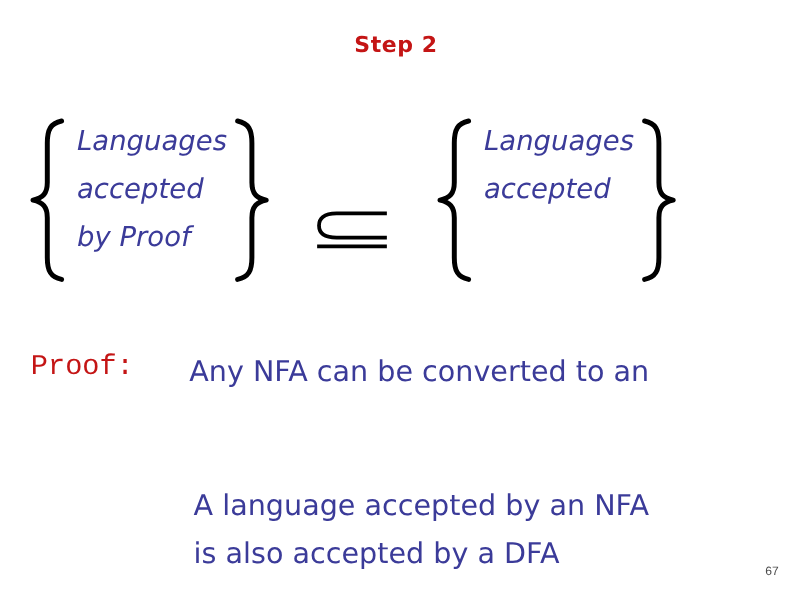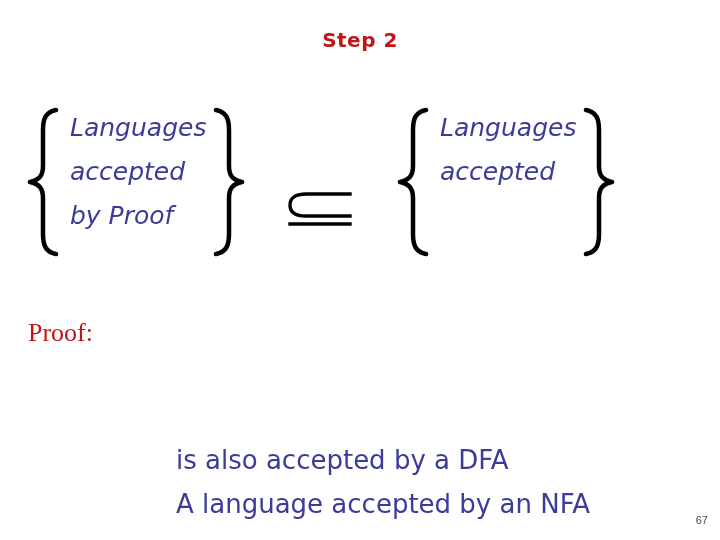--- a/index.html
+++ b/index.html
@@ -74,21 +74,21 @@
   }
   .subset-symbol svg { display: block; }
 
   
   .proof-label {
     position: absolute;
     left: 28px;
     top: 318px;
     color: #c41515;
     font-size: 26px;
-    font-family: Liberation Serif, serif;
+    font-family: Liberation Mono, monospace;
   }
   .proof-body {
     position: absolute;
     left: 172px;
     top: 316px;
     width: 520px;
   }
   .proof-body .line,
   .proof-note .line {
     color: #3b3b99;
@@ -157,20 +157,21 @@
   <div class="brace">
     <svg viewBox="0 0 34 152" xmlns="http://www.w3.org/2000/svg">
       <path d="M4 4 C14 6 17 12 17 24 L17 60 C17 70 21 74 30 76 C21 78 17 82 17 92 L17 128 C17 140 14 146 4 148" fill="none" stroke="#000000" stroke-width="4.5" stroke-linecap="round" stroke-linejoin="round"></path>
     </svg>
   </div>
 </div>
 
 <div class="proof-label">Proof:</div>
 
 <div class="proof-body">
+  <div class="line">Any NFA can be converted to an</div>
 </div>
 
 <div class="proof-note">
+  <div class="line">A language accepted by an NFA</div>
   <div class="line">is also accepted by a DFA</div>
-  <div class="line">A language accepted by an NFA</div>
 </div>
 
 <div class="page-number">67</div>
 
 </body></html>

